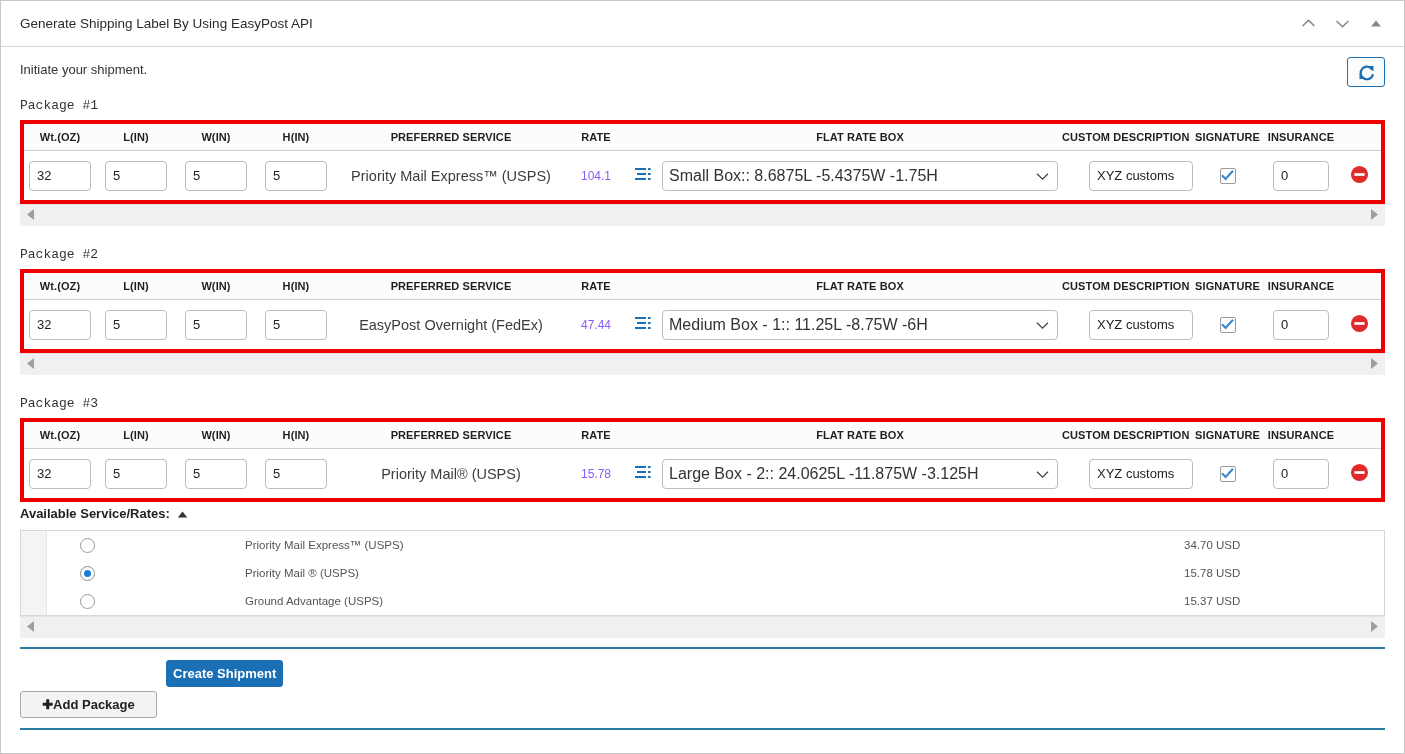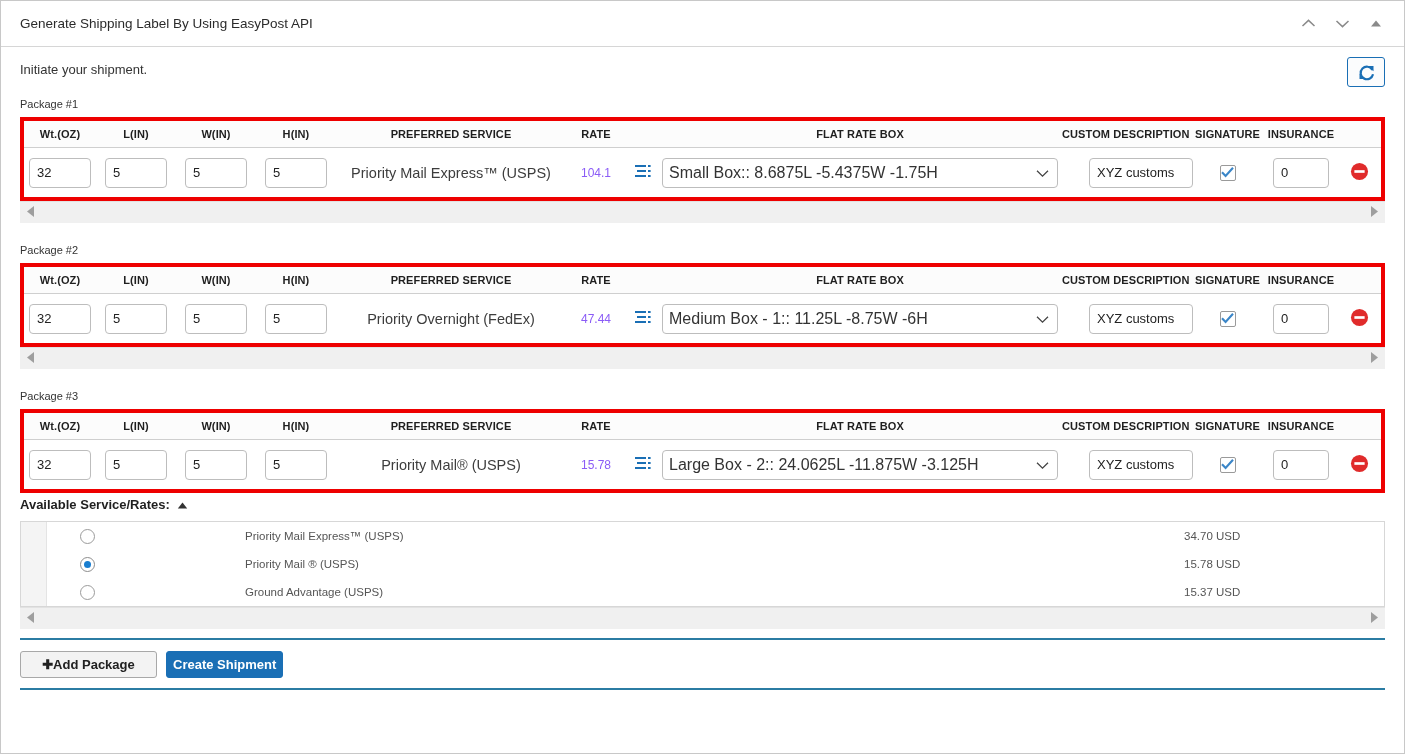--- a/index.html
+++ b/index.html
@@ -76,24 +76,25 @@
     border-radius: 3px;
     background: #fbfcfd;
     display: flex;
     align-items: center;
     justify-content: center;
     cursor: pointer;
   }
   .refresh-btn svg { display: block; }
 
   .pkg-label {
-    font-size: 11px;
+    font-size: 13px;
     color: #333;
     margin-top: 21px;
     margin-bottom: 7px;
+    font-family: Liberation Mono, monospace;
   }
 
   
   .pkg-block {
     border: 4px solid #ee0000;
     background: #ffffff;
     box-sizing: border-box;
   }
   .pkg-inner {
     background: #ffffff;
@@ -310,20 +311,21 @@
     height: 27px;
     box-sizing: border-box;
     border: 1px solid #a8a8a8;
     border-radius: 3px;
     background: #f3f3f3;
     font-family: "Liberation Sans", sans-serif;
     font-size: 13px;
     font-weight: bold;
     color: #212121;
     cursor: pointer;
+    margin-top: 31px;
   }
   .btn-create {
     min-width: 116px;
     height: 27px;
     box-sizing: border-box;
     border: 1px solid #1a6fb5;
     border-radius: 3px;
     background: #1a6fb5;
     font-family: "Liberation Sans", sans-serif;
     font-size: 13px;
@@ -492,21 +494,21 @@
           <div class="cell c-l">
             <input class="txt" value="5" style="">
           </div>
           <div class="cell c-w">
             <input class="txt" value="5" style="">
           </div>
           <div class="cell c-h">
             <input class="txt" value="5" style="">
           </div>
           <div class="cell c-svc">
-            <span class="svc-text">Priority Overnight (FedEx)</span>
+            <span class="svc-text">EasyPost Overnight (FedEx)</span>
           </div>
           <div class="cell c-rate">
             <span class="rate-text">47.44</span>
           </div>
           <div class="cell c-icon">
             <span class="list-icon">
               <svg width="16" height="14" viewBox="0 0 16 14">
                 <rect x="0" y="1" width="11" height="2" fill="#1a6fb5"></rect>
                 <rect x="13" y="1" width="2.6" height="2" fill="#1a6fb5"></rect>
                 <rect x="2" y="6" width="9" height="2" fill="#1a6fb5"></rect>

